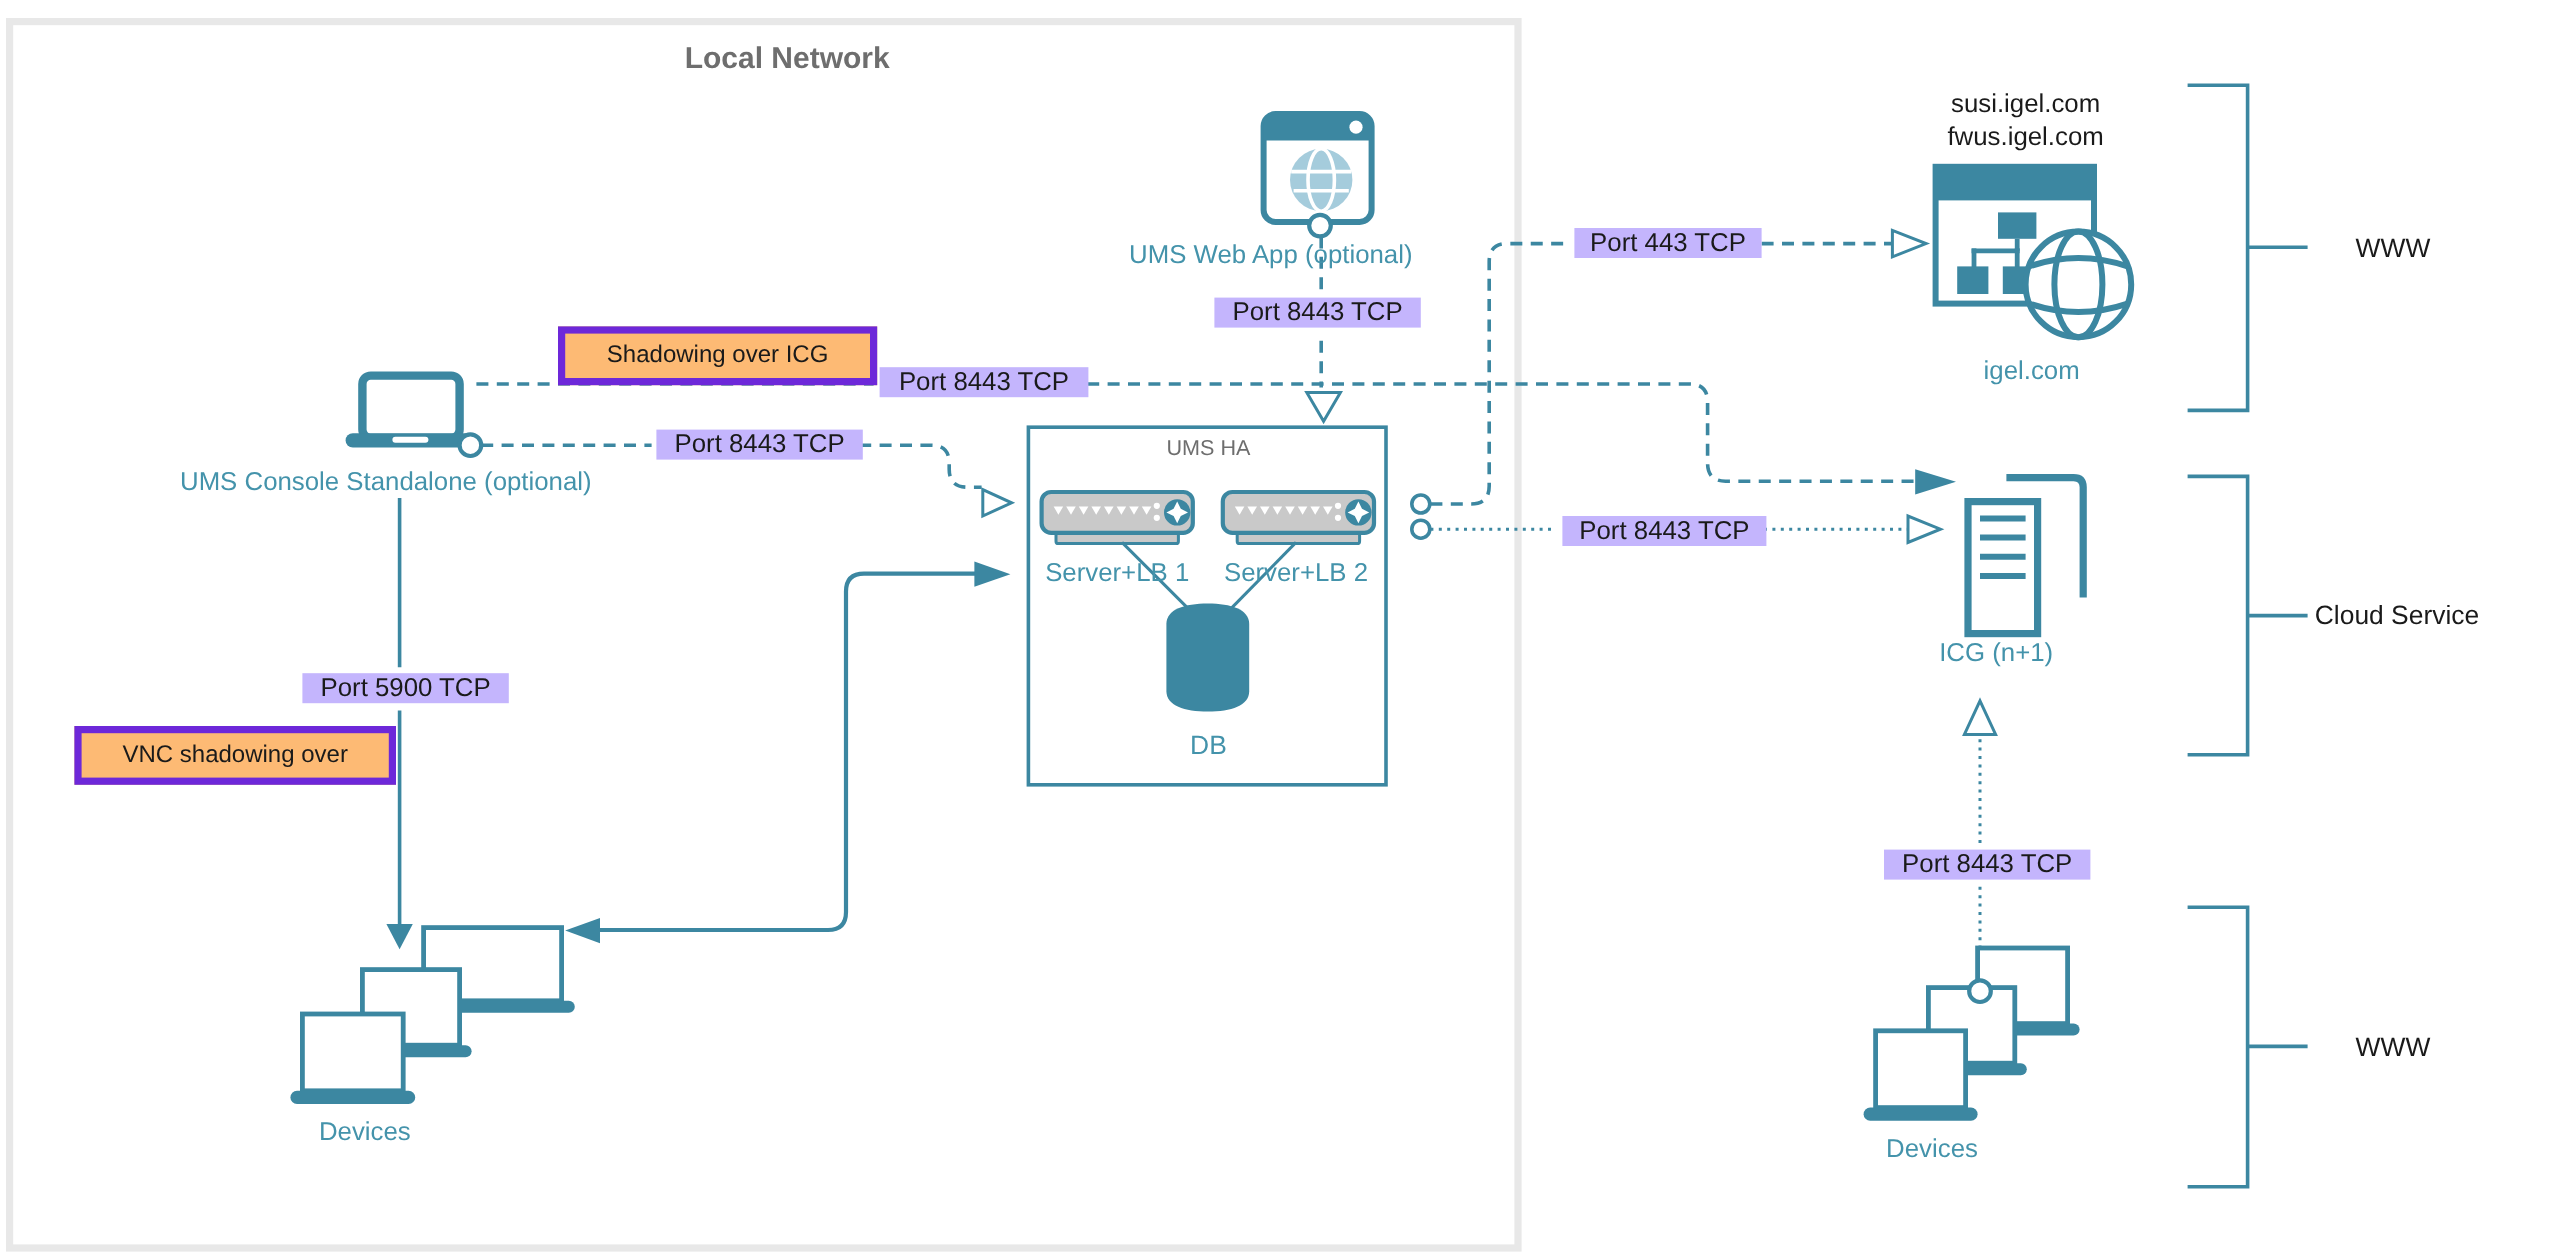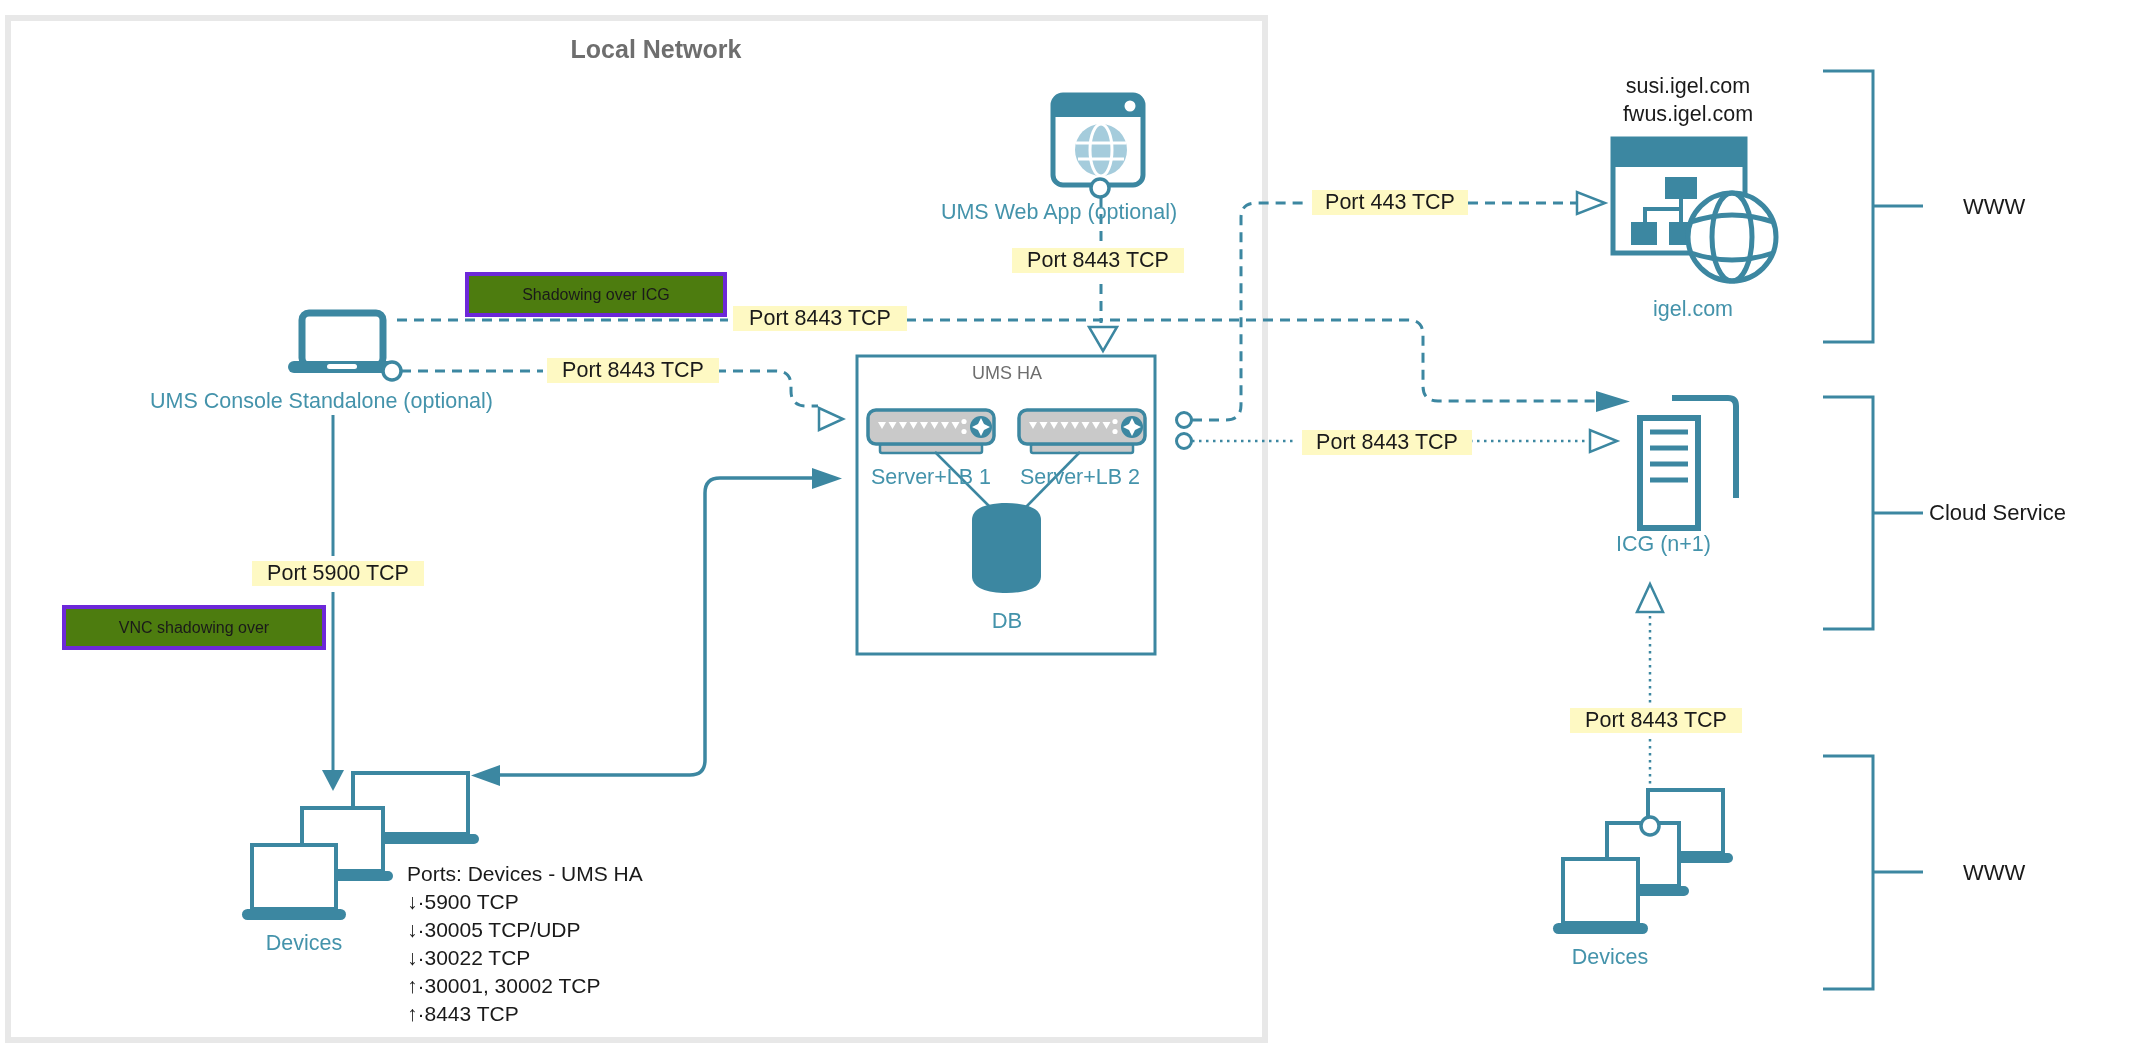--- a/index.html
+++ b/index.html
@@ -2,26 +2,26 @@
 <html><head>
 <meta charset="utf-8">
 <style>
   html,body{margin:0;padding:0;background:#ffffff;}
   #stage{
     position:relative;width:2144px;height:1044px;background:#ffffff;overflow:hidden;
     font-family:"Liberation Sans","DejaVu Sans",sans-serif;
   }
   #diagram-svg{position:absolute;left:0;top:0;}
   .lbl{position:absolute;white-space:nowrap;font-size:21.5px;color:#1a1a1a;}
-  .lbl.on-line{background:#fef9c3;padding:0 3px;text-align:center;}
+  .lbl.on-line{background:#c4b5fd;padding:0 3px;text-align:center;}
   .teal{color:#4493AB;}
   .gray{color:#6e6e6e;}
   .boxed{
-    position:absolute;border:4px solid #6d28d9;background:#4d7c0f;
-    font-size:16px;color:#1a1a1a;display:flex;align-items:center;justify-content:center;
+    position:absolute;border:6px solid #6d28d9;background:#fdba74;
+    font-size:20px;color:#1a1a1a;display:flex;align-items:center;justify-content:center;
   }
   .center{text-align:center;}
   .ports-block{position:absolute;left:407px;top:860px;font-size:21px;color:#1a1a1a;line-height:28px;}
 </style>
 </head>
 <body>
 
 <div id="stage">
 
 <svg id="diagram-svg" width="2144" height="1044" viewBox="0 0 2144 1044">
@@ -234,22 +234,14 @@
 
 <div class="lbl on-line" style="left:1570px;top:708px;width:166px;">Port 8443 TCP</div>
 
 <div class="lbl teal center" style="left:244px;top:931px;width:120px;">Devices</div>
 <div class="lbl teal center" style="left:1550px;top:945px;width:120px;">Devices</div>
 
 <div class="lbl" style="left:1963px;top:194px;font-size:22px;">WWW</div>
 <div class="lbl" style="left:1929px;top:500px;font-size:22px;">Cloud Service</div>
 <div class="lbl" style="left:1963px;top:860px;font-size:22px;">WWW</div>
 
-<div class="ports-block">
-  <div>Ports: Devices - UMS HA</div>
-  <div>↓·5900 TCP</div>
-  <div>↓·30005 TCP/UDP</div>
-  <div>↓·30022 TCP</div>
-  <div>↑·30001, 30002 TCP</div>
-  <div>↑·8443 TCP</div>
+
 </div>
 
-</div>
-
 </body></html>

